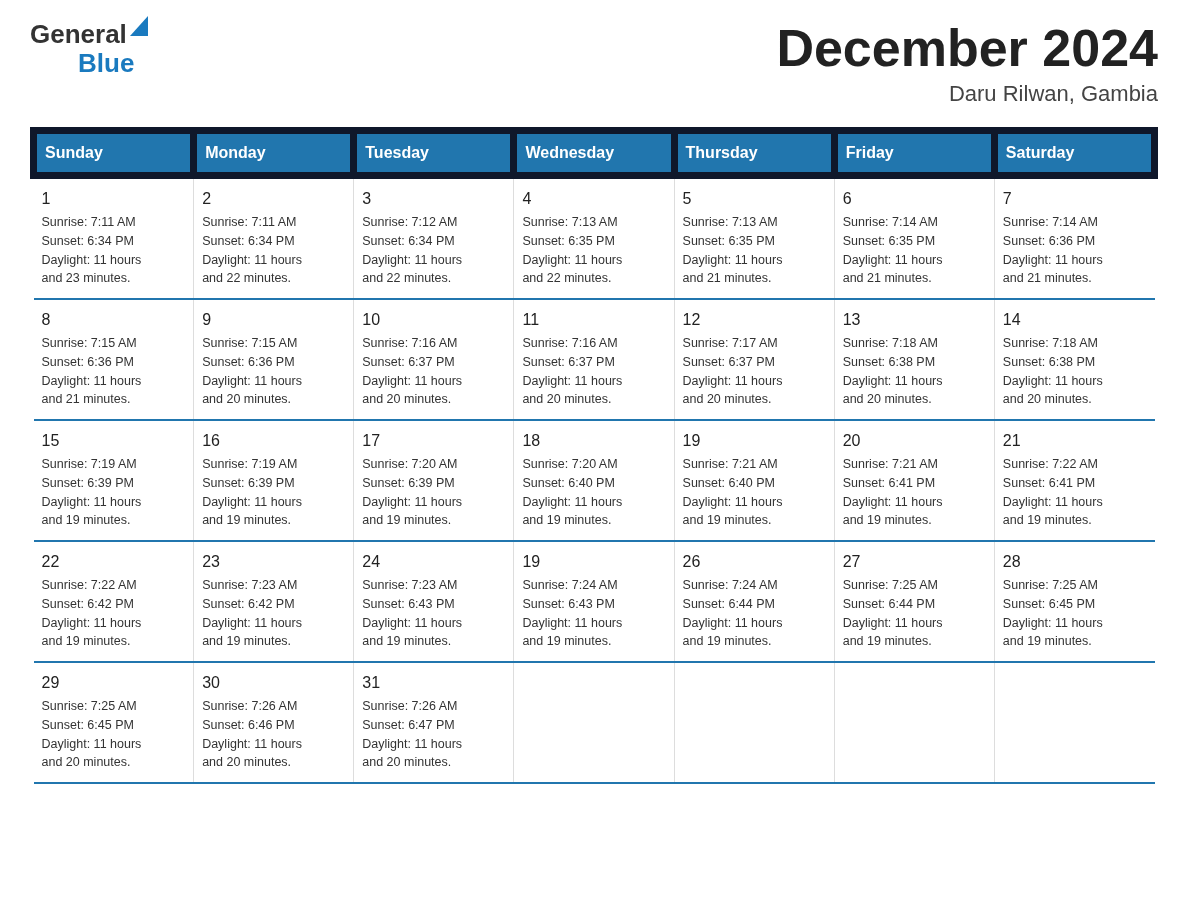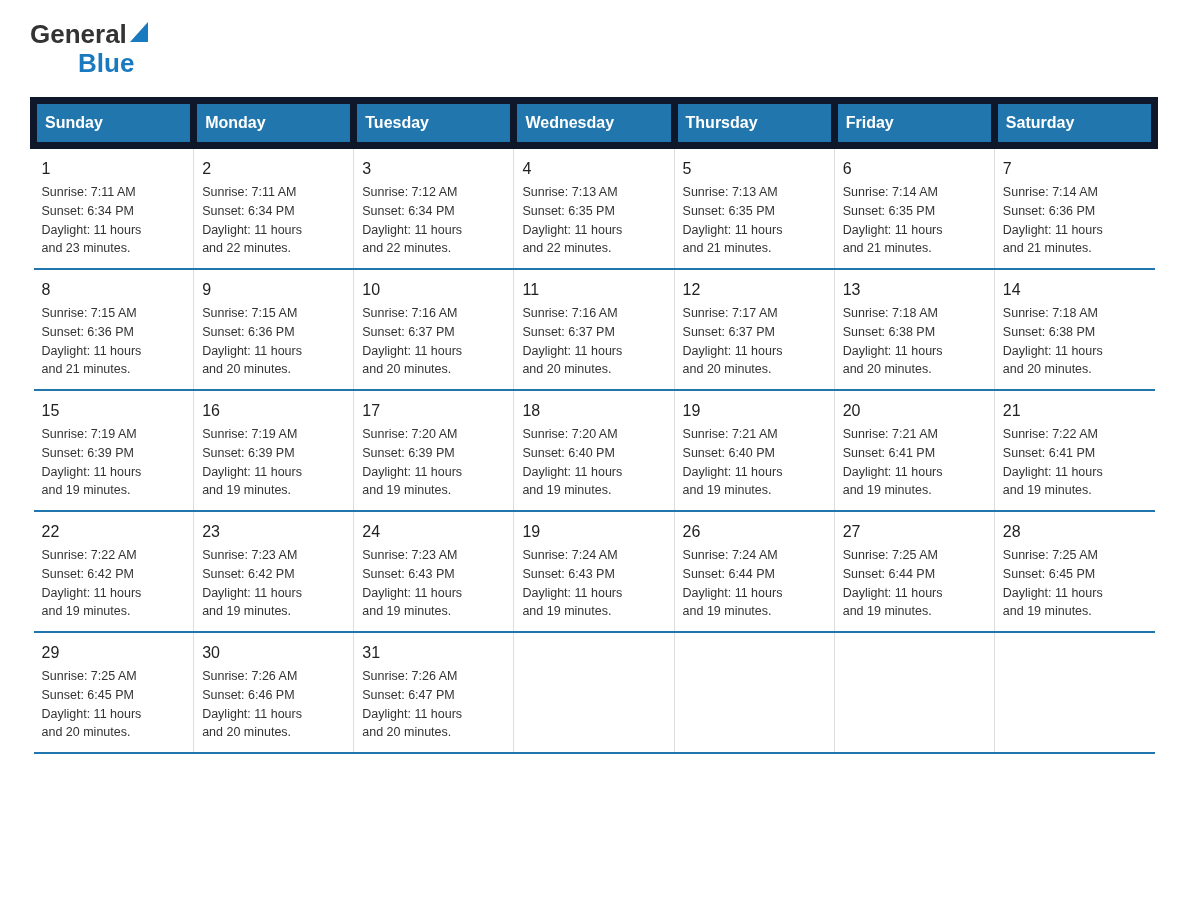--- a/index.html
+++ b/index.html
@@ -83,37 +83,41 @@
       display: block;
       margin-bottom: 2px;
     }
     .day-info {
       font-size: 12.5px;
       color: #333;
       line-height: 1.5;
     }
     .logo-wrapper {
       display: flex;
-      align-items: center;
+      align-items: flex-start;
       gap: 2px;
     }
   </style>
 </head>
 <body>
 
 <div class="header">
   <div class="logo">
     <div class="logo-wrapper">
       <span class="logo-text-general">General</span>
       <svg width="18" height="20" viewBox="0 0 18 20" style="margin-top:-4px;margin-left:1px;">
         <polygon points="0,20 18,20 18,0" fill="#1a7abf"></polygon>
       </svg>
     </div>
     <span class="logo-text-blue">Blue</span>
   </div>
+  <div class="title-area">
+    <div class="main-title">December 2024</div>
+    <div class="subtitle">Daru Rilwan, Gambia</div>
+  </div>
 </div>
 
 <table>
   <thead>
     <tr>
     <th>Sunday</th>
         <th>Monday</th>
         <th>Tuesday</th>
         <th>Wednesday</th>
         <th>Thursday</th>

